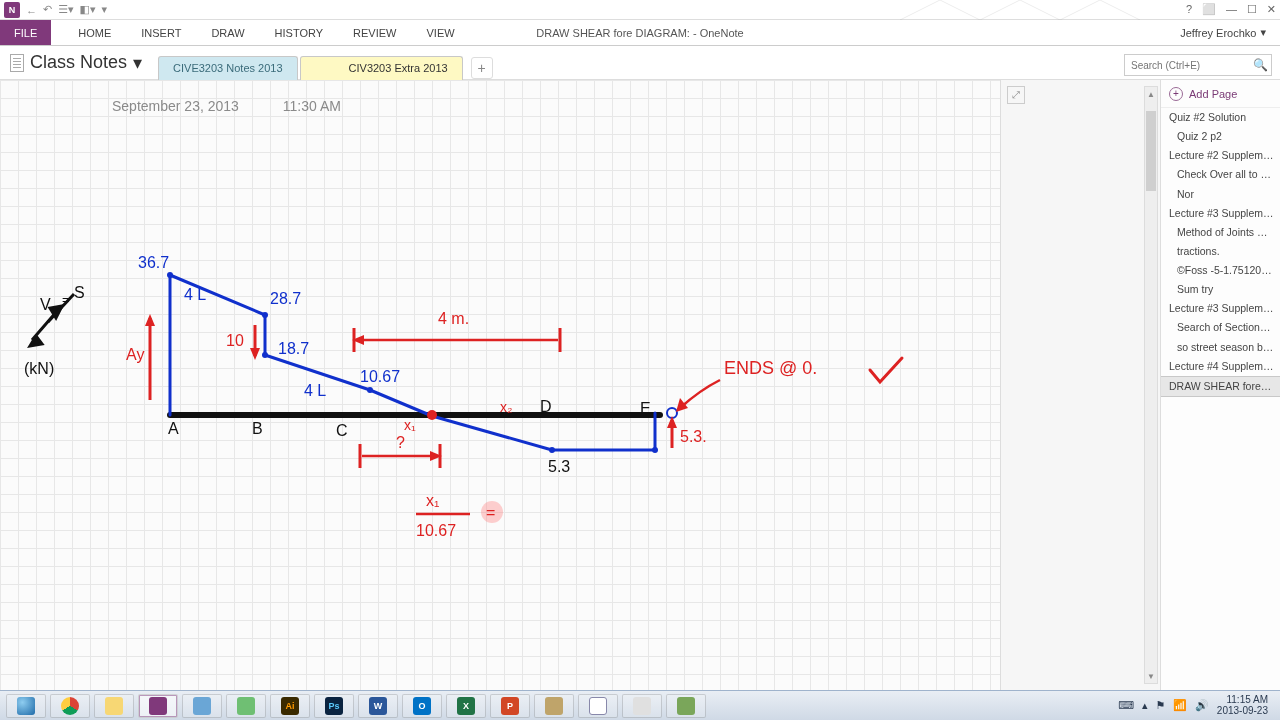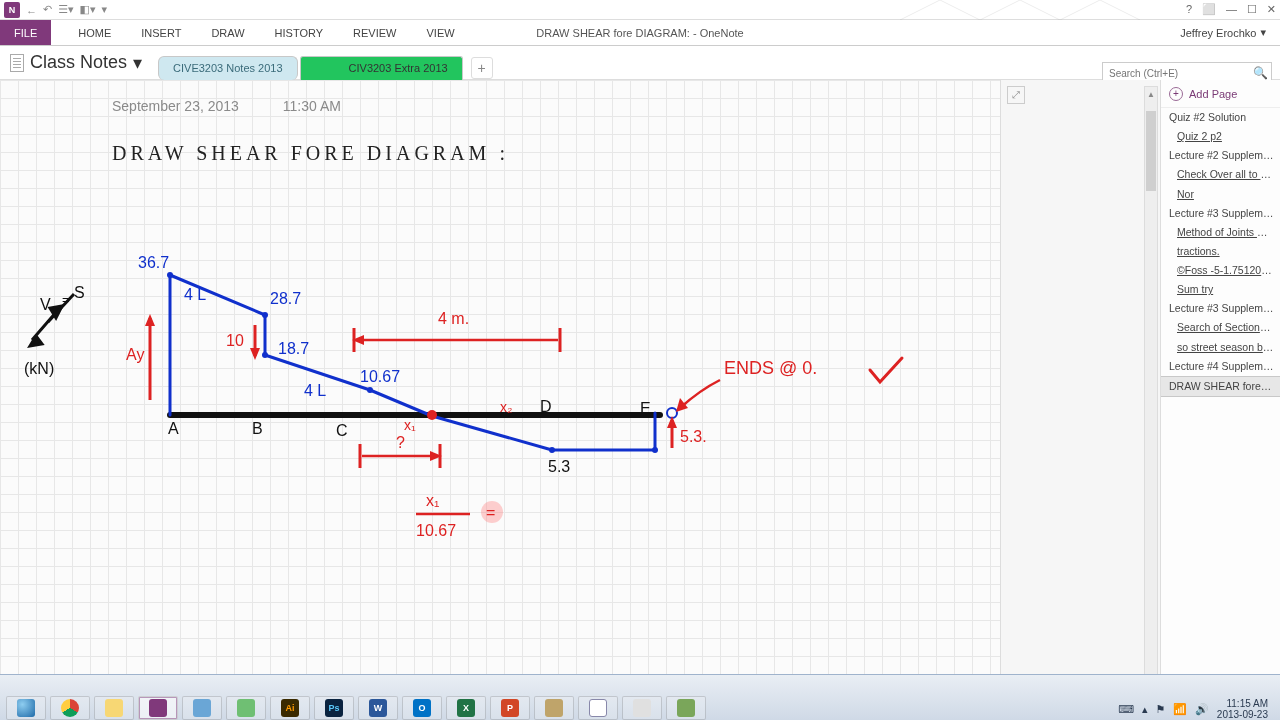--- a/index.html
+++ b/index.html
@@ -19,56 +19,56 @@
   .ribbon .file { background:#80397B; color:#fff; padding:0 14px; display:flex; align-items:center; font-size:11px; }
   .ribbon .tab { padding:0 3px; display:flex; align-items:center; color:#444; }
   .ribbon .signin { margin-left:auto; padding:0 14px; display:flex; align-items:center; color:#444; gap:4px;}
 
   
   .nbrow { height:34px; border-bottom:1px solid #ddd; display:flex; align-items:center; padding-left:10px; gap:0; position:relative; }
   .nbrow .notebook { font-size:18px; color:#333; display:flex; align-items:center; gap:6px; padding-right:16px;}
   .nbrow .notebook .nbicon { width:14px;height:18px;border:1px solid #aaa; position:relative;}
   .nbrow .notebook .nbicon:before{content:"";position:absolute;left:2px;right:2px;top:3px;height:1px;background:#aaa;box-shadow:0 3px 0 #aaa,0 6px 0 #aaa,0 9px 0 #aaa;}
   .nbrow .sectiontab { height:24px; padding:0 14px; border:1px solid #c8c8c8; border-bottom:none; border-radius:3px 3px 0 0; display:flex; align-items:center; font-size:11px; margin-right:2px; position:relative; top:5px;}
-  .nbrow .sectiontab.inactive { background:#cfe8f0; color:#3a6b7a;border-radius:6px; }
-  .nbrow .sectiontab.active { background:#22c55e; color:#333;padding-left:48px; }
+  .nbrow .sectiontab.inactive { background:#cfe8f0; color:#3a6b7a; }
+  .nbrow .sectiontab.active { background:#fef9c3; color:#333;padding-left:48px; }
   .nbrow .addsec { width:22px;height:22px; border:1px solid #ddd; display:flex; align-items:center; justify-content:center; color:#888; font-size:14px; margin-left:6px; border-radius:3px; position:relative; top:5px;}
-  .nbrow .search { position:absolute; right:8px; top:16px; width:170px; }
+  .nbrow .search { position:absolute; right:8px; top:8px; width:148px; }
   .nbrow .search input { width:100%; height:22px; border:1px solid #ccc; font-size:10px; padding:0 18px 0 6px; color:#888;}
   .nbrow .search .mag { position:absolute; right:4px; top:4px; font-size:12px; color:#888;}
 
   
   .main { position:absolute; top:80px; left:0; right:0; bottom:30px; display:flex; }
   .canvaswrap { flex:1; position:relative; overflow:hidden; }
   .grid { position:absolute; inset:0; background-color:#fbfbfb;
     background-image: linear-gradient(#e7e7e7 1px, transparent 1px), linear-gradient(90deg, #e7e7e7 1px, transparent 1px);
     background-size: 18px 18px; }
   .rightgap { width:160px; background:#f6f6f6; border-left:1px solid #ddd; position:relative;}
   .rightgap .scroll { position:absolute; right:2px; top:6px; width:14px; bottom:6px; background:#eee; border:1px solid #dcdcdc;}
   .rightgap .scroll .thumb{ position:absolute; left:1px; right:1px; top:24px; height:80px; background:#cfcfcf;}
   .rightgap .scroll .arr{position:absolute;left:1px;right:1px;height:14px;display:flex;align-items:center;justify-content:center;color:#888;font-size:8px;}
   .rightgap .full { position:absolute; left:6px; top:6px; width:18px;height:18px; border:1px solid #ccc; display:flex;align-items:center;justify-content:center;color:#888;font-size:10px;}
 
   
   .pagelist { width:120px; border-left:1px solid #ddd; background:#fdfdfd; font-size:10.5px; color:#444; overflow:hidden;}
   .pagelist .addpage { height:28px; display:flex; align-items:center; gap:6px; padding-left:8px; color:#7a3a75; border-bottom:1px solid #eee; font-size:11px;}
   .pagelist .addpage .plus { width:14px;height:14px;border:1px solid #9a6a96;border-radius:50%;display:flex;align-items:center;justify-content:center;font-size:10px;}
   .pagelist .item { padding:3px 6px 3px 8px; line-height:1.25; white-space:nowrap; overflow:hidden; text-overflow:ellipsis;}
-  .pagelist .item.sub { padding-left:16px;text-decoration:underline; }
+  .pagelist .item.sub { padding-left:16px; }
   .pagelist .item.sel { background:#e7e7e7; border:1px solid #c8c8c8; border-left:none; border-right:none;}
 
   
   .datetime { position:absolute; left:112px; top:18px; color:#8a8a8a; font-size:14px;}
   .datetime .time{ margin-left:40px;}
   svg.ink { position:absolute; left:0; top:0; }
   .hand { font-family: "Segoe Script","Comic Sans MS",cursive; }
   .hdr { position:absolute; color:#222; font-size:20px; letter-spacing:4px; font-family:"Segoe Script","Comic Sans MS",cursive;}
 
   
-  .taskbar { position:absolute; left:0; right:0; bottom:0; height:46px; background:linear-gradient(#e9eef4,#cfd9e6); border-top:1px solid #9fb3cc; display:flex; align-items:flex-end; padding:0 6px; gap:4px; font-size:11px;}
+  .taskbar { position:absolute; left:0; right:0; bottom:0; height:30px; background:linear-gradient(#e9eef4,#cfd9e6); border-top:1px solid #9fb3cc; display:flex; align-items:center; padding:0 6px; gap:4px; font-size:11px;}
   .taskbar .tb { width:40px; height:24px; border:1px solid rgba(0,0,0,.15); border-radius:2px; display:flex; align-items:center; justify-content:center; background:rgba(255,255,255,.2);}
   .taskbar .tb.sel { background:rgba(255,255,255,.6); box-shadow:inset 0 0 0 1px rgba(128,57,123,.5);}
   .taskbar .tray { margin-left:auto; display:flex; align-items:center; gap:8px; color:#2a3a50; padding-right:6px;}
   .taskbar .clock { text-align:right; line-height:1.05; font-size:10px;}
   .tb-ic{width:18px;height:18px;border-radius:3px;}
 
 </style>
 </head>
 <body>
 
@@ -123,21 +123,20 @@
   </div>
 </div>
 
 <div class="main">
   <div class="canvaswrap">
     <div class="grid"></div>
     <div class="datetime">
       <span>September 23, 2013</span>
       <span class="time">11:30 AM</span>
     </div>
-    <div class="hdr" style="left:112px; top:62px;">DRAW   SHEAR   FORE  DIAGRAM :</div>
 
     <svg class="ink" width="1000" height="560">
 
       <path d="M170 335 L660 335" stroke="#111" stroke-width="6" fill="none" stroke-linecap="round"></path>
 
       <path d="M170 335 L170 195 L265 235 L265 275 L370 310 L432 336 L552 370 L655 370 L655 333" stroke="#1030cc" stroke-width="3" fill="none" stroke-linecap="round" stroke-linejoin="round"></path>
       <circle cx="170" cy="195" r="3" fill="#1030cc"></circle>
         <circle cx="265" cy="235" r="3" fill="#1030cc"></circle>
       <circle cx="265" cy="275" r="3" fill="#1030cc"></circle>
         <circle cx="370" cy="310" r="3" fill="#1030cc"></circle>

